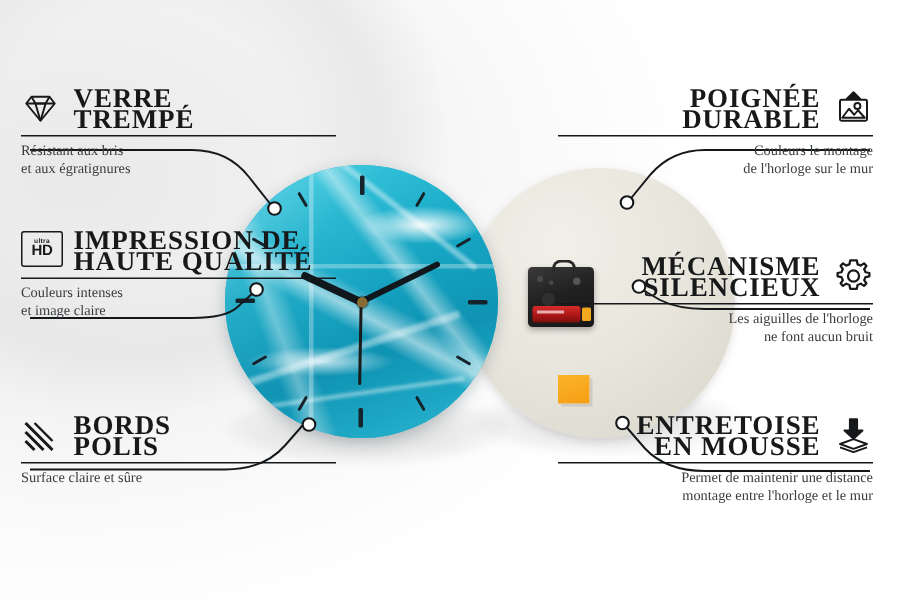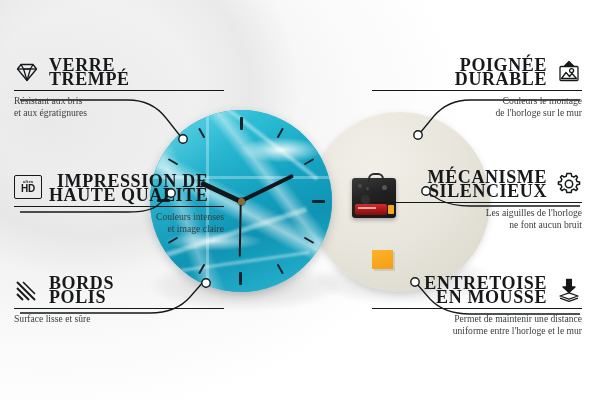--- a/index.html
+++ b/index.html
@@ -228,21 +228,21 @@
       <span>
         <div class="co-title">VERRE</div>
         <div class="co-title">TREMPÉ</div>
       </span>
     </div>
     <div class="co-rule"></div>
     <div class="co-sub">Résistant aux bris
 et aux égratignures</div>
   </div>
 
-  <div class="callout left" style="top:174px;text-align:right;">
+  <div class="callout left" style="top:153px;">
     <div class="co-head">
       <span class="ico">
         <span class="hd-badge">
           <span class="u">ultra</span>
           <span class="h">HD</span>
         </span>
       </span>
       <span>
         <div class="co-title">IMPRESSION DE</div>
         <div class="co-title">HAUTE QUALITÉ</div>
@@ -264,21 +264,21 @@
           <path d="M9,5 L21,17" stroke-width="1.6"></path>
         </g>
           </svg>
       </span>
       <span>
         <div class="co-title">BORDS</div>
         <div class="co-title">POLIS</div>
       </span>
     </div>
     <div class="co-rule"></div>
-    <div class="co-sub">Surface lisse et sûre</div>
+    <div class="co-sub">Surface claire et sûre</div>
   </div>
 
   <div class="callout right" style="top:58px;">
     <div class="co-head">
       <span class="ico">
         <svg viewBox="0 0 26 26">
             <g fill="none" stroke="#16181a" stroke-width="1.3" stroke-linejoin="round">
           <path d="M13,2.5 L8.5,7 L17.5,7 Z" fill="#16181a"></path>
           <rect x="4" y="7.5" width="18" height="14" rx="1"></rect>
           <path d="M5.5,19.5 L10,13.5 L13.5,17.5 L16,14.5 L20.5,19.5 Z"></path>
@@ -327,16 +327,16 @@
         </g>
           </svg>
       </span>
       <span>
         <div class="co-title">ENTRETOISE</div>
         <div class="co-title">EN MOUSSE</div>
       </span>
     </div>
     <div class="co-rule"></div>
     <div class="co-sub">Permet de maintenir une distance
-uniforme entre l'horloge et le mur</div>
+montage entre l'horloge et le mur</div>
   </div>
 
 </div>
 
 </body></html>

